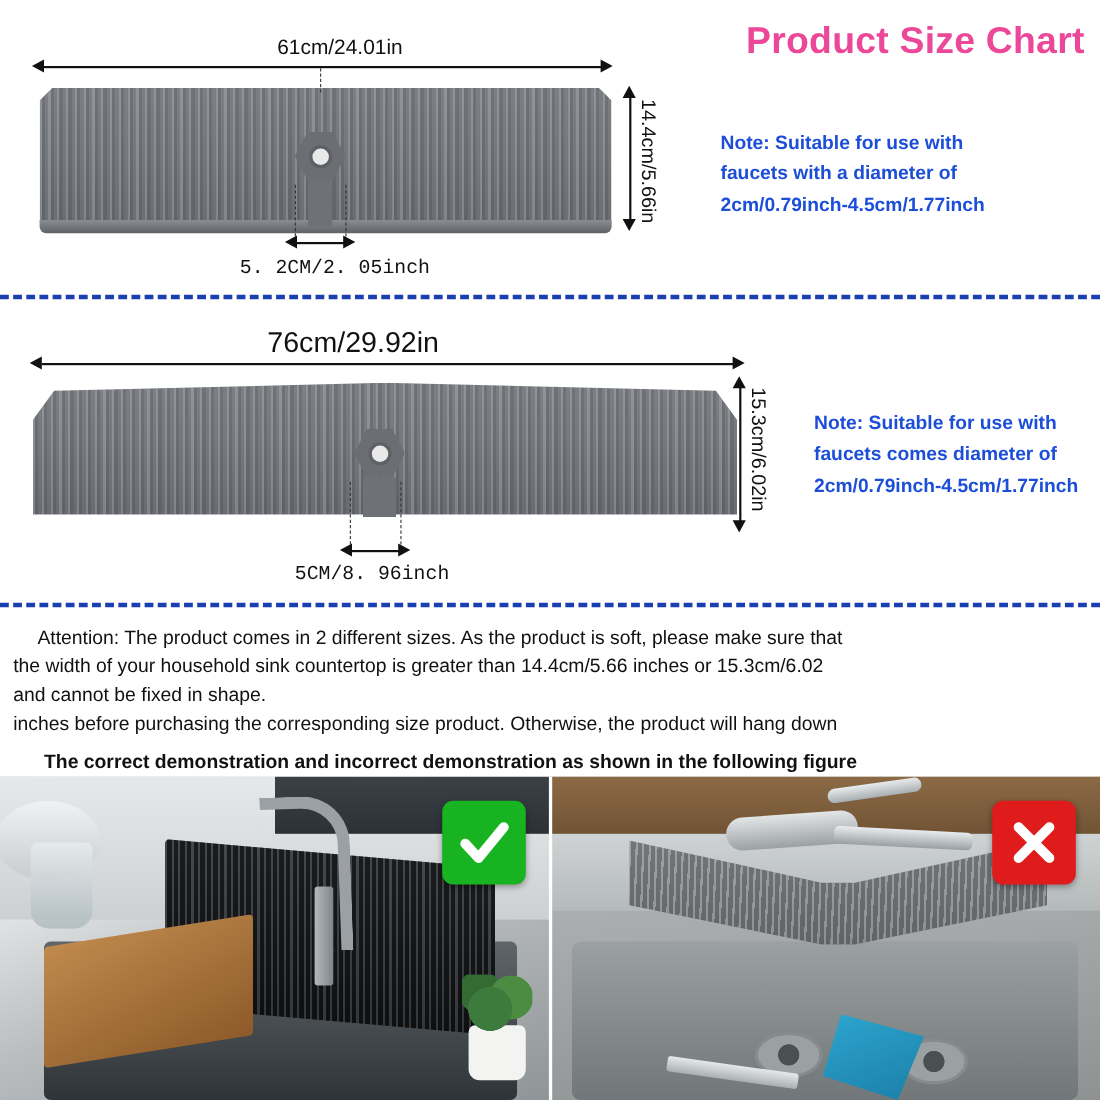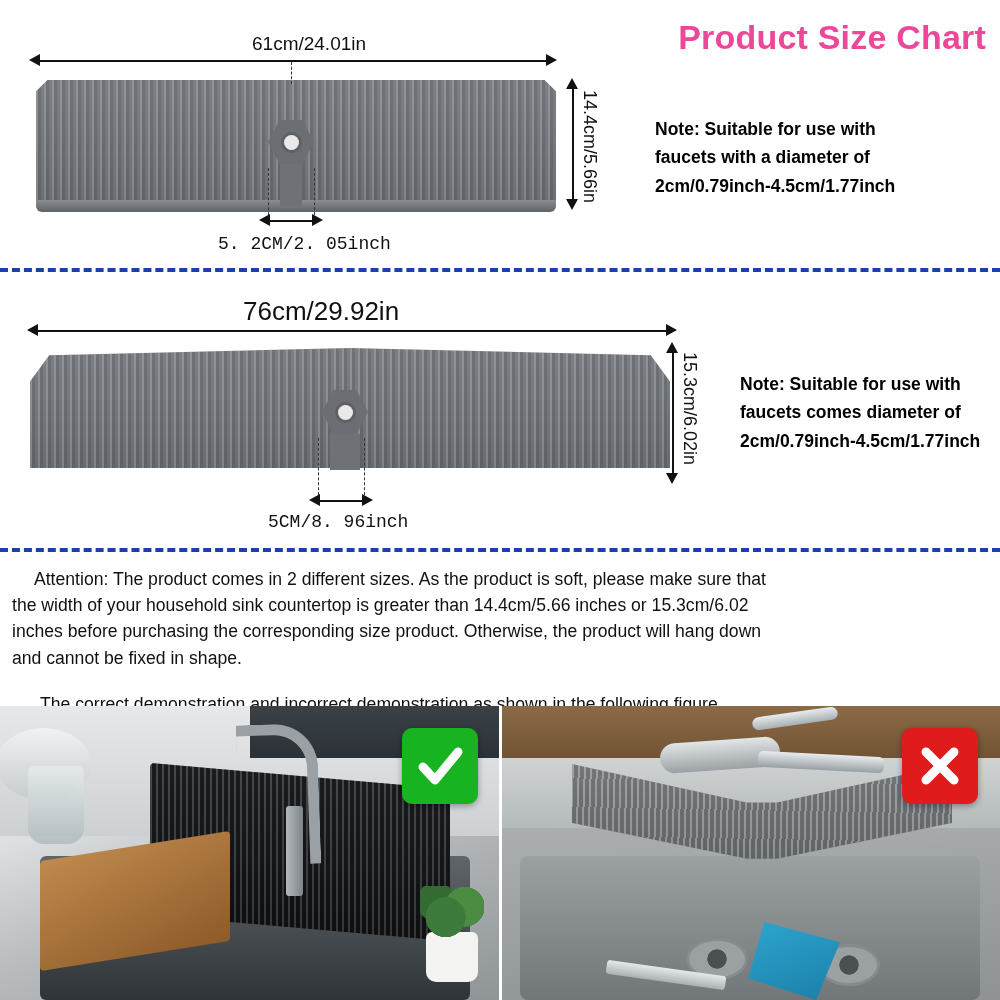--- a/index.html
+++ b/index.html
@@ -147,21 +147,21 @@
   }
 
   .leader {
     position: absolute;
     border-left: 1px dashed #333;
   }
 
   
   .note {
     position: absolute;
-    color: #000000;
+    color: #1d4ed8;
     font-size: 17.5px;
     font-weight: 700;
     line-height: 1.62;
     white-space: nowrap;
   }
   .note1 { left: 655px; top: 115px; }
   .note2 { left: 740px; top: 370px; }
 
   
   .dashsep {
@@ -177,21 +177,21 @@
     position: absolute;
     left: 12px; top: 566px;
     width: 978px;
     font-size: 17.6px;
     line-height: 1.49;
     color: #111;
     text-align: left;
   }
   .attention p { margin: 0; }
   .attention .indent1 { text-indent: 22px; }
-  .attention .indent2 { text-indent: 28px; margin-top: 20px; }
+  .attention .indent2 { text-indent: 28px; margin-top: 8px; font-weight: bold; }
 
   
   .photos {
     position: absolute;
     left: 0; top: 706px;
     width: 1000px; height: 294px;
     display: flex;
   }
   .photo {
     position: relative;
@@ -450,22 +450,22 @@
     <div>Note: Suitable for use with</div>
     <div>faucets comes diameter of</div>
     <div>2cm/0.79inch-4.5cm/1.77inch</div>
   </div>
 
   <div class="dashsep s2"></div>
 
   <div class="attention">
     <p class="indent1">Attention: The product comes in 2 different sizes. As the product is soft, please make sure that</p>
     <p>the width of your household sink countertop is greater than 14.4cm/5.66 inches or 15.3cm/6.02</p>
+    <p>and cannot be fixed in shape.</p>
     <p>inches before purchasing the corresponding size product. Otherwise, the product will hang down</p>
-    <p>and cannot be fixed in shape.</p>
     <p class="indent2">The correct demonstration and incorrect demonstration as shown in the following figure</p>
   </div>
 
   <div class="photos">
 
     <div class="photo p-left">
       <div class="lw-counter"></div>
       <div class="lw-wallstrip"></div>
       <div class="lw-sinkdark"></div>
       <div class="plate"></div>

